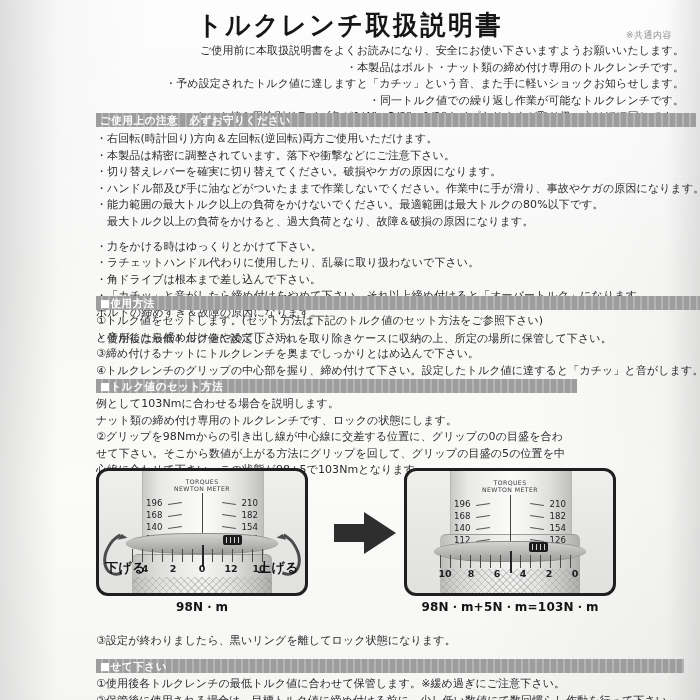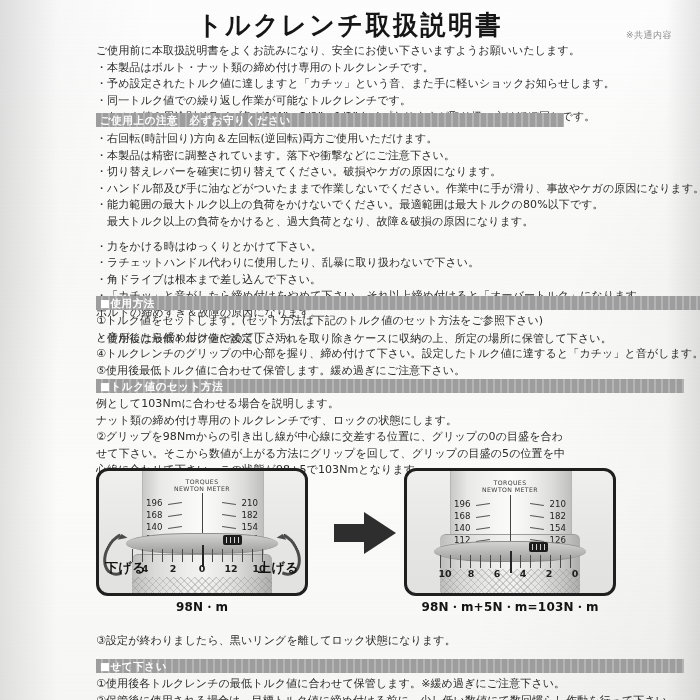--- a/index.html
+++ b/index.html
@@ -70,20 +70,21 @@
     font-size: 9px;
     color: #8d8d8d;
     letter-spacing: .5px;
   }
 
   .intro {
     position: absolute;
     left: 96px;
     top: 43px;
     width: 588px;
+    text-align: right;
   }
 
   
   .line {
     font-size: 11px;
     line-height: 16.6px;
     color: #2a2a2a;
     letter-spacing: .1px;
     white-space: nowrap;
   }
@@ -350,21 +351,21 @@
   <div class="common-note">※共通内容</div>
 
   <div class="intro">
     <div class="line">ご使用前に本取扱説明書をよくお読みになり、安全にお使い下さいますようお願いいたします。</div>
     <div class="line">・本製品はボルト・ナット類の締め付け専用のトルクレンチです。</div>
     <div class="line">・予め設定されたトルク値に達しますと「カチッ」という音、また手に軽いショックお知らせします。</div>
     <div class="line">・同一トルク値での繰り返し作業が可能なトルクレンチです。</div>
     <div class="line">・トルク値＆用途別ドライブ角が1/4”、3/8”、1/2”タイプありますが取り扱い方はほぼ同じです。</div>
   </div>
 
-  <div class="bar" style="left:96px; top:113px; width:468px;">
+  <div class="bar" style="left:96px; top:113px; width:600px;">
     <span>ご使用上の注意　必ずお守りください</span>
   </div>
   <div class="block" style="left:96px; top:131px; width:588px;">
     <div class="line">・右回転(時計回り)方向＆左回転(逆回転)両方ご使用いただけます。</div>
     <div class="line">・本製品は精密に調整されています。落下や衝撃などにご注意下さい。</div>
     <div class="line">・切り替えレバーを確実に切り替えてください。破損やケガの原因になります。</div>
     <div class="line">・ハンドル部及び手に油などがついたままで作業しないでください。作業中に手が滑り、事故やケガの原因になります。</div>
     <div class="line">・能力範囲の最大トルク以上の負荷をかけないでください。最適範囲は最大トルクの80%以下です。</div>
     <div class="line">　最大トルク以上の負荷をかけると、過大負荷となり、故障＆破損の原因になります。</div>
     <div class="line" style="height:8px;"></div>
@@ -376,25 +377,26 @@
     <div class="line" style="height:9px;"></div>
     <div class="line">・使用後は最低トルク値に設定し、汚れを取り除きケースに収納の上、所定の場所に保管して下さい。</div>
   </div>
 
   <div class="bar" style="left:96px; top:296px; width:658px;">
     <span>■使用方法</span>
   </div>
   <div class="block" style="left:96px; top:313px; width:588px;">
     <div class="line">①トルク値をセットします。(セット方法は下記のトルク値のセット方法をご参照下さい)</div>
     <div class="line">と音がしたら締め付けをやめて下さい。</div>
+    <div class="line">③締め付けるナットにトルクレンチを奥までしっかりとはめ込んで下さい。</div>
     <div class="line">④トルクレンチのグリップの中心部を握り、締め付けて下さい。設定したトルク値に達すると「カチッ」と音がします。</div>
     <div class="line">⑤使用後最低トルク値に合わせて保管します。緩め過ぎにご注意下さい。</div>
   </div>
 
-  <div class="bar" style="left:96px; top:379px; width:588px;">
+  <div class="bar" style="left:96px; top:379px; width:481px;">
     <span>■トルク値のセット方法</span>
   </div>
   <div class="block" style="left:96px; top:396px; width:588px;">
     <div class="line">例として103Nmに合わせる場合を説明します。</div>
     <div class="line">ナット類の締め付け専用のトルクレンチです、ロックの状態にします。</div>
     <div class="line">②グリップを98Nmからの引き出し線が中心線に交差する位置に、グリップの0の目盛を合わ</div>
     <div class="line">せて下さい。そこから数値が上がる方法にグリップを回して、グリップの目盛の5の位置を中</div>
     <div class="line">心線に合わせて下さい。この状態が98+5で103Nmとなります。</div>
   </div>
 

